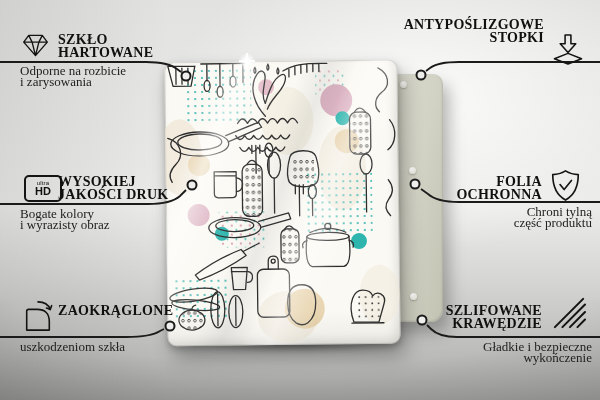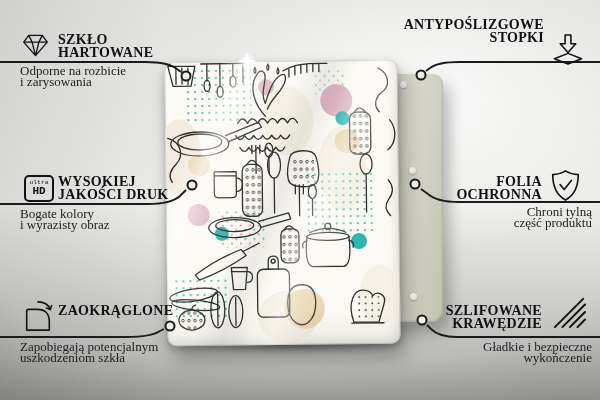--- a/index.html
+++ b/index.html
@@ -43,23 +43,23 @@
     background:radial-gradient(circle,#ffffff 18%,rgba(255,255,255,0) 65%);}
   .sparkle::after{content:"";position:absolute;left:8px;top:1px;width:2px;height:16px;background:rgba(255,255,255,.95);}
   .sparkle::before{content:"";position:absolute;left:1px;top:8px;width:16px;height:2px;background:rgba(255,255,255,.95);}
   
   .connectors{left:0;top:0;width:600px;height:400px;pointer-events:none;}
   .callout{color:#101010;}
   .c-title{font-weight:bold;font-size:14px;line-height:13px;letter-spacing:.3px;white-space:nowrap;}
   .c-desc{font-size:13px;line-height:11px;color:#222;white-space:nowrap;}
   .t-right{text-align:right;}
   .icon{color:#141414;}
-  .hd-box{box-sizing:border-box;width:30px;height:27px;border:2px solid #141414;border-radius:5px;
+  .hd-box{box-sizing:border-box;width:38px;height:27px;border:2px solid #141414;border-radius:5px;
     display:flex;flex-direction:column;align-items:center;justify-content:center;
-    font-family:Liberation Mono, monospace;background:rgba(255,255,255,.0);}
+    font-family:Liberation Sans, sans-serif;background:rgba(255,255,255,.0);}
   .hd-top{font-size:6px;line-height:6px;letter-spacing:.2px;}
   .hd-bottom{font-size:11px;line-height:11px;font-weight:bold;}
 </style>
 </head>
 <body>
 
 <div class="stage">
 
   <div class="abs wall-highlight"></div>
   <div class="abs left-shade"></div>
@@ -336,21 +336,20 @@
       <g fill="none" stroke="#141414" stroke-width="1.7" stroke-linejoin="round" stroke-linecap="round">
         <path d="M5,32 V12 Q5,10 7,10 H16 Q29,10 29,23 V32 Z"></path>
         <path d="M17,2 Q27,2 30,10"></path>
         <path d="M30,10 L26,8.5 M30,10 L31.5,6"></path>
       </g>
     </svg>
     <div class="abs c-title" style="left:58px;top:304px;">
       <div>ZAOKRĄGLONE</div>
     </div>
     <div class="abs c-desc" style="left:20px;top:341px;">
-      <div>Zapobiegają potencjalnym</div>
       <div>uszkodzeniom szkła</div>
     </div>
   </div>
 
   <div class="callout">
     <svg class="abs icon" style="left:551px;top:297px;" width="36" height="32" viewBox="0 0 38 34">
       <g fill="none" stroke="#141414" stroke-width="2.2" stroke-linecap="round">
         <path d="M4,32 L34,2"></path>
         <path d="M12,32 L36,8"></path>
         <path d="M20,32 L36,16"></path>

